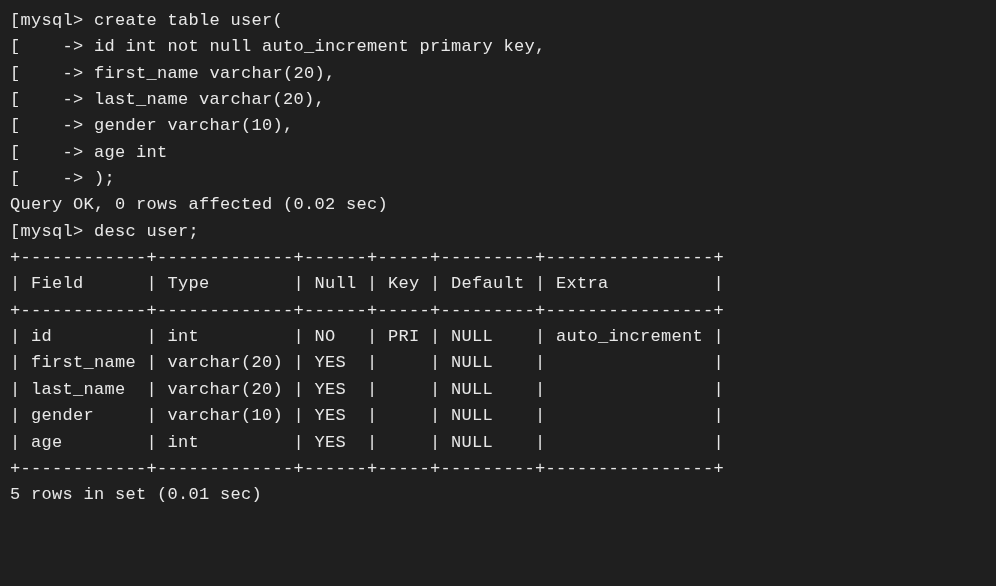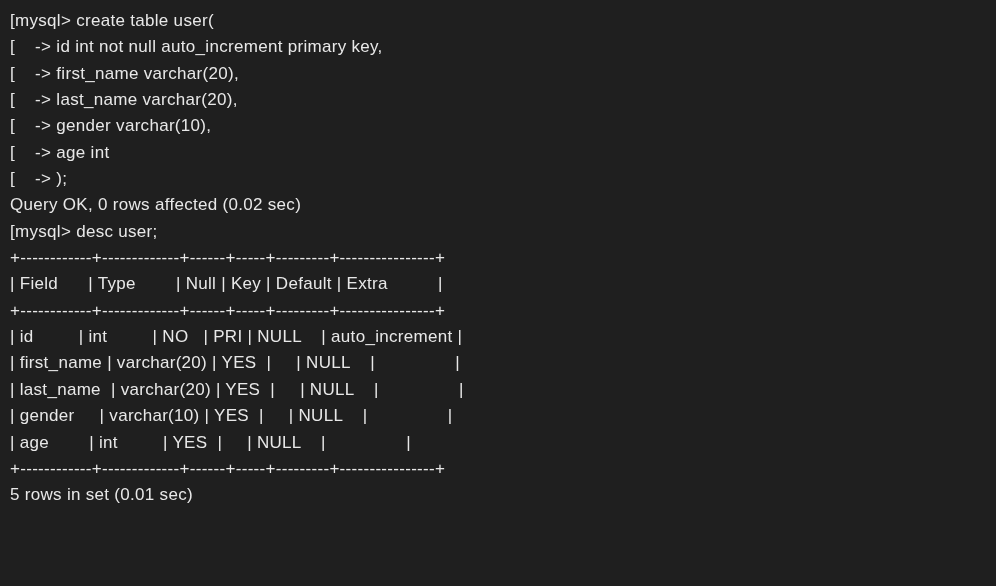--- a/index.html
+++ b/index.html
@@ -15,21 +15,21 @@
       line-height: 1.55;
       padding: 8px 10px;
       width: 996px;
       height: 586px;
       overflow: hidden;
       letter-spacing: 0.3px;
       font-weight: 500;
     }
     pre {
       white-space: pre;
-      font-family: Liberation Sans, sans-serif;
+      font-family: Liberation Mono, monospace;
     }
     .line {
       display: block;
     }
   </style>
 </head>
 <body>
 
 <pre><span class="line">[mysql&gt; create table user(</span><span class="line">[    -&gt; id int not null auto_increment primary key,</span><span class="line">[    -&gt; first_name varchar(20),</span><span class="line">[    -&gt; last_name varchar(20),</span><span class="line">[    -&gt; gender varchar(10),</span><span class="line">[    -&gt; age int</span><span class="line">[    -&gt; );</span><span class="line">Query OK, 0 rows affected (0.02 sec)</span><span class="line"></span><span class="line">[mysql&gt; desc user;</span><span class="line">+------------+-------------+------+-----+---------+----------------+</span><span class="line">| Field      | Type        | Null | Key | Default | Extra          |</span><span class="line">+------------+-------------+------+-----+---------+----------------+</span><span class="line">| id         | int         | NO   | PRI | NULL    | auto_increment |</span><span class="line">| first_name | varchar(20) | YES  |     | NULL    |                |</span><span class="line">| last_name  | varchar(20) | YES  |     | NULL    |                |</span><span class="line">| gender     | varchar(10) | YES  |     | NULL    |                |</span><span class="line">| age        | int         | YES  |     | NULL    |                |</span><span class="line">+------------+-------------+------+-----+---------+----------------+</span><span class="line">5 rows in set (0.01 sec)</span></pre>
 

